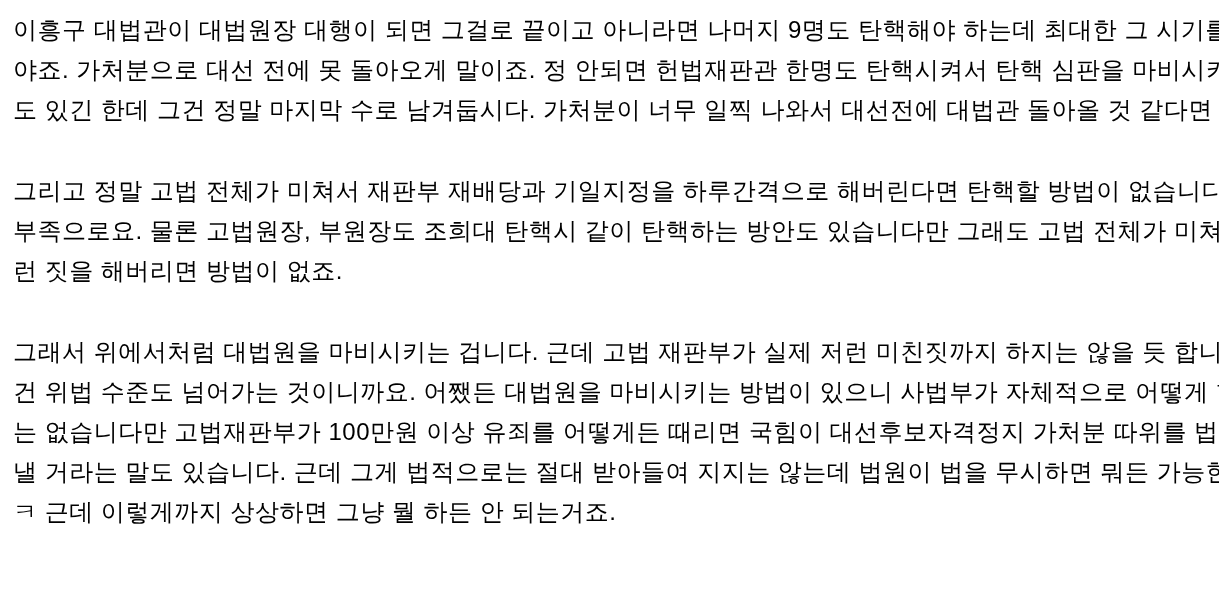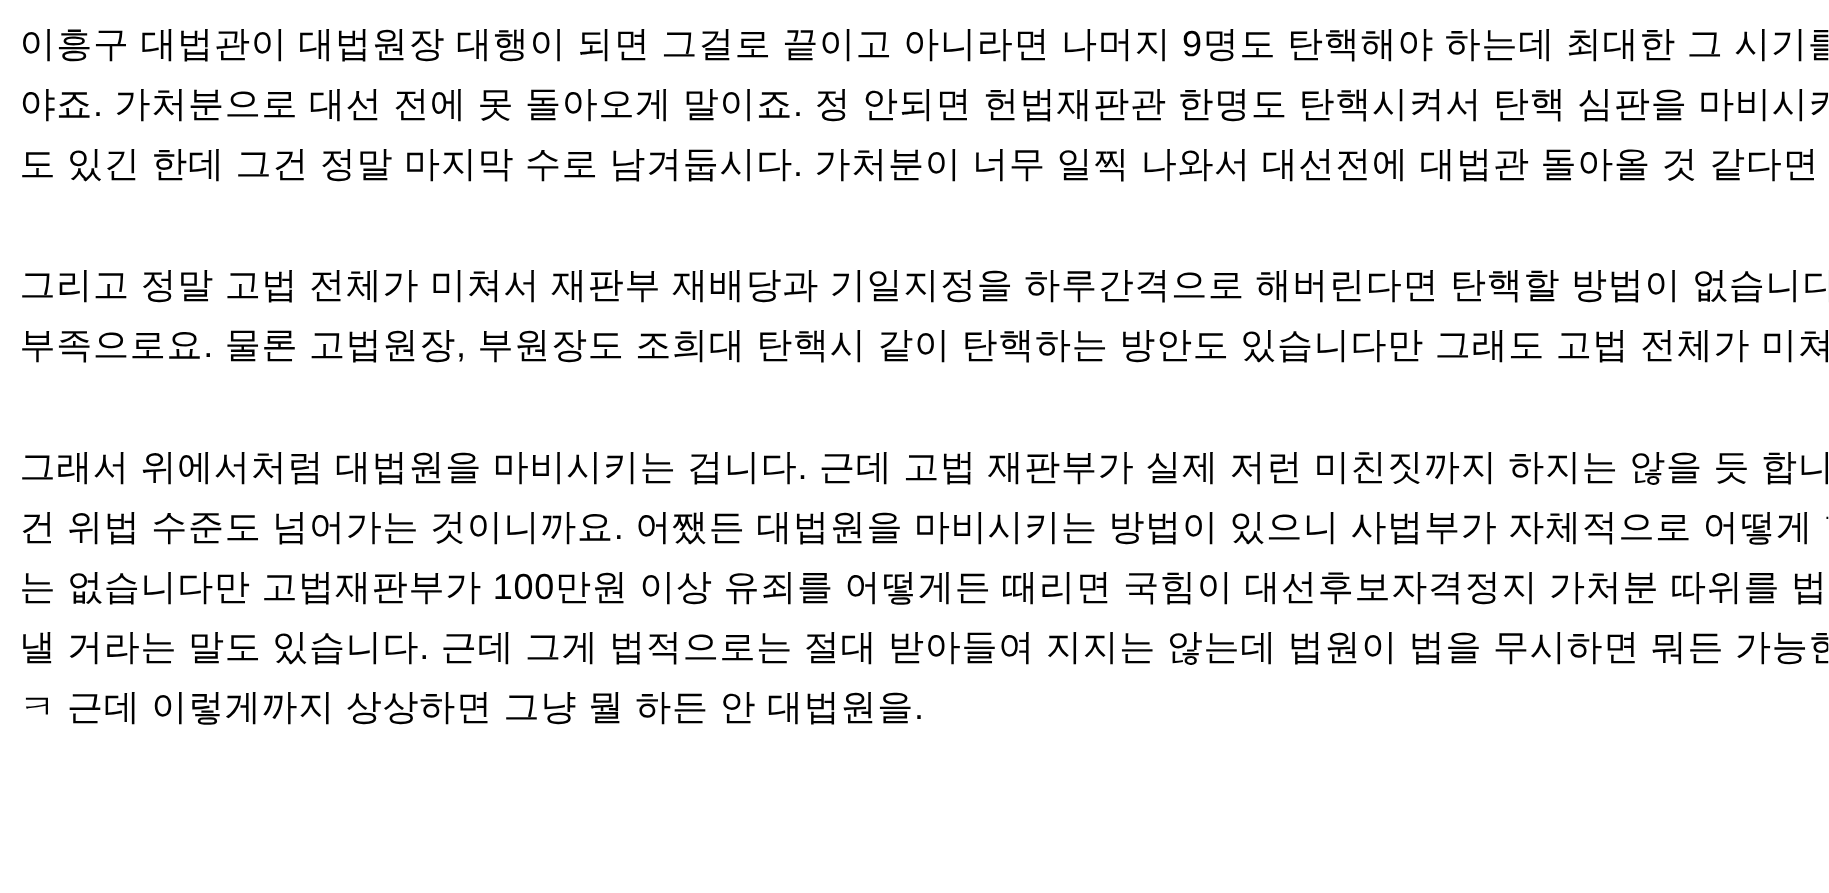--- a/index.html
+++ b/index.html
@@ -41,24 +41,25 @@
 
     <div class="paragraph">
       <div class="text-line">이흥구 대법관이 대법원장 대행이 되면 그걸로 끝이고 아니라면 나머지 9명도 탄핵해야 하는데 최대한 그 시기를 늦춰</div>
       <div class="text-line">야죠. 가처분으로 대선 전에 못 돌아오게 말이죠. 정 안되면 헌법재판관 한명도 탄핵시켜서 탄핵 심판을 마비시키는 수</div>
       <div class="text-line">도 있긴 한데 그건 정말 마지막 수로 남겨둡시다. 가처분이 너무 일찍 나와서 대선전에 대법관 돌아올 것 같다면 이 방</div>
     </div>
 
     <div class="paragraph">
       <div class="text-line">그리고 정말 고법 전체가 미쳐서 재판부 재배당과 기일지정을 하루간격으로 해버린다면 탄핵할 방법이 없습니다. 시간</div>
       <div class="text-line">부족으로요. 물론 고법원장, 부원장도 조희대 탄핵시 같이 탄핵하는 방안도 있습니다만 그래도 고법 전체가 미쳐서 저</div>
+      <div class="text-line">런 짓을 해버리면 방법이 없죠.</div>
     </div>
 
     <div class="paragraph">
       <div class="text-line">그래서 위에서처럼 대법원을 마비시키는 겁니다. 근데 고법 재판부가 실제 저런 미친짓까지 하지는 않을 듯 합니다. 저</div>
       <div class="text-line">건 위법 수준도 넘어가는 것이니까요. 어쨌든 대법원을 마비시키는 방법이 있으니 사법부가 자체적으로 어떻게 할 수</div>
       <div class="text-line">는 없습니다만 고법재판부가 100만원 이상 유죄를 어떻게든 때리면 국힘이 대선후보자격정지 가처분 따위를 법원에</div>
       <div class="text-line">낼 거라는 말도 있습니다. 근데 그게 법적으로는 절대 받아들여 지지는 않는데 법원이 법을 무시하면 뭐든 가능한지라</div>
-      <div class="text-line">ㅋ 근데 이렇게까지 상상하면 그냥 뭘 하든 안 대법원을.</div>
+      <div class="text-line">ㅋ 근데 이렇게까지 상상하면 그냥 뭘 하든 안 되는거죠.</div>
     </div>
 
   </div>
 </div>
 
 </body></html>

